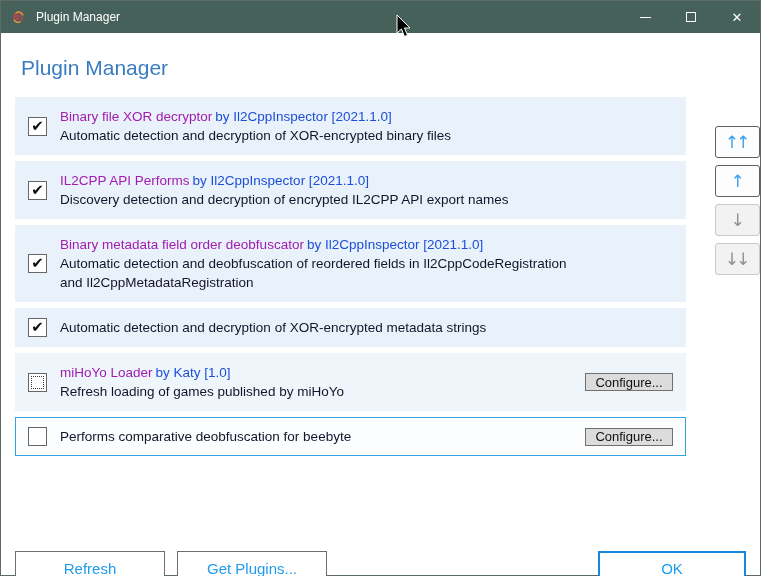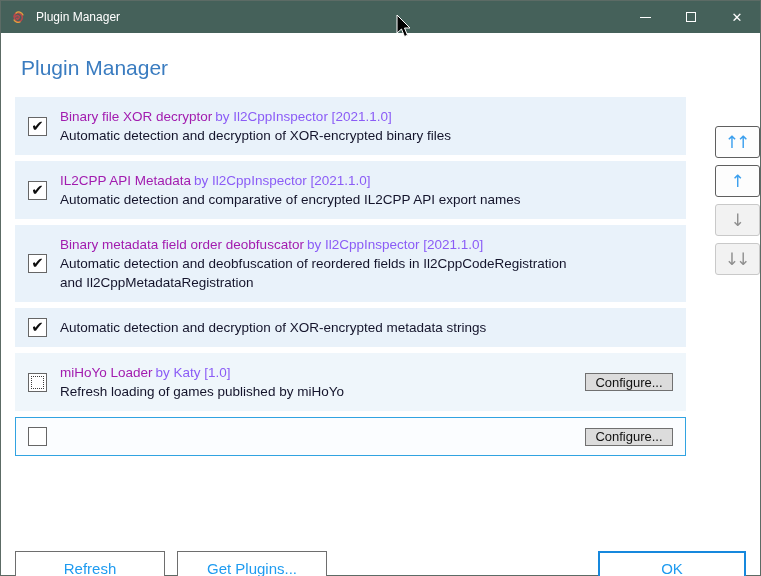--- a/index.html
+++ b/index.html
@@ -24,21 +24,21 @@
   
   .plugin-list { width:671px; }
   .plugin-row { background:#e9f2fa; border:1px solid #e9f2fa; margin-bottom:6px; padding:9px 12px; display:flex; align-items:center; }
   .plugin-row.muted { background:#eff6fb; border-color:#eff6fb;justify-content:flex-end; }
   .plugin-row.selected { background:#fbfdff; border:1px solid #31a3e1; }
   .checkbox { width:19px; height:19px; background:#fff; border:1px solid #666; margin-right:13px; flex-shrink:0; display:flex; align-items:center; justify-content:center; position:relative; }
   .checkbox .check-glyph { font-size:15px; color:#0d0d0d; line-height:1; font-family:"DejaVu Sans",sans-serif; }
   .checkbox.unchecked-dotted::after { content:""; position:absolute; inset:2px; border:1px dotted #3c3c3c; }
   .plugin-text { flex:1; font-size:13.5px; color:#14142b; line-height:19px; }
   .plugin-name { color:#a21caf; text-decoration:none; cursor:default; }
-  .plugin-byline { color:#8b5cf6; margin-left:3px; }
+  .plugin-byline { color:#1d4ed8; margin-left:3px; }
   .plugin-desc { max-width:522px; }
   .configure-btn { margin-left:12px; width:88px; height:18px; background:#dcdcdc; border:1px solid #707070; font-family:inherit; font-size:13px; color:#111; flex-shrink:0; }
 
   
   .reorder-col { position:absolute; top:93px; right:0; width:45px; display:flex; flex-direction:column; gap:7px; }
   .arrow-btn { width:45px; height:32px; border-radius:3px; display:flex; align-items:center; justify-content:center; font-family:"DejaVu Sans",sans-serif; font-size:17px; line-height:1; background:#fdfdfd; border:1px solid #5f5f5f; color:#3da0ee; }
   .arrow-btn.double { letter-spacing:-3px; text-indent:-3px; }
   .arrow-btn.disabled { background:#f2f2f2; border-color:#c9c9c9; color:#8f8f8f; }
 
   
@@ -93,23 +93,23 @@
     </div>
 
   </div>
 
   <div class="plugin-row">
     <span class="checkbox checked">
             <span class="check-glyph">✔</span>
           </span>
     <div class="plugin-text">
       <div>
-        <a class="plugin-name">IL2CPP API Metadata</a><span class="plugin-byline">by Il2CppInspector [2021.1.0]</span>
+        <a class="plugin-name">IL2CPP API Performs</a><span class="plugin-byline">by Il2CppInspector [2021.1.0]</span>
       </div>
-      <div class="plugin-desc">Automatic detection and comparative of encrypted IL2CPP API export names</div>
+      <div class="plugin-desc">Discovery detection and decryption of encrypted IL2CPP API export names</div>
     </div>
 
   </div>
 
   <div class="plugin-row">
     <span class="checkbox checked">
             <span class="check-glyph">✔</span>
           </span>
     <div class="plugin-text">
       <div>
@@ -141,20 +141,21 @@
       <div class="plugin-desc">Refresh loading of games published by miHoYo</div>
     </div>
     <button class="configure-btn">Configure...</button>
   </div>
 
   <div class="plugin-row selected">
     <span class="checkbox unchecked">
             <span class="check-glyph"></span>
           </span>
     <div class="plugin-text">
+      <div class="plugin-desc">Performs comparative deobfuscation for beebyte</div>
     </div>
     <button class="configure-btn">Configure...</button>
   </div>
 </div>
 
     <div class="reorder-col" id="reorder-col">
         <button class="arrow-btn double">
           <span>↑↑</span>
         </button>
         <button class="arrow-btn">

